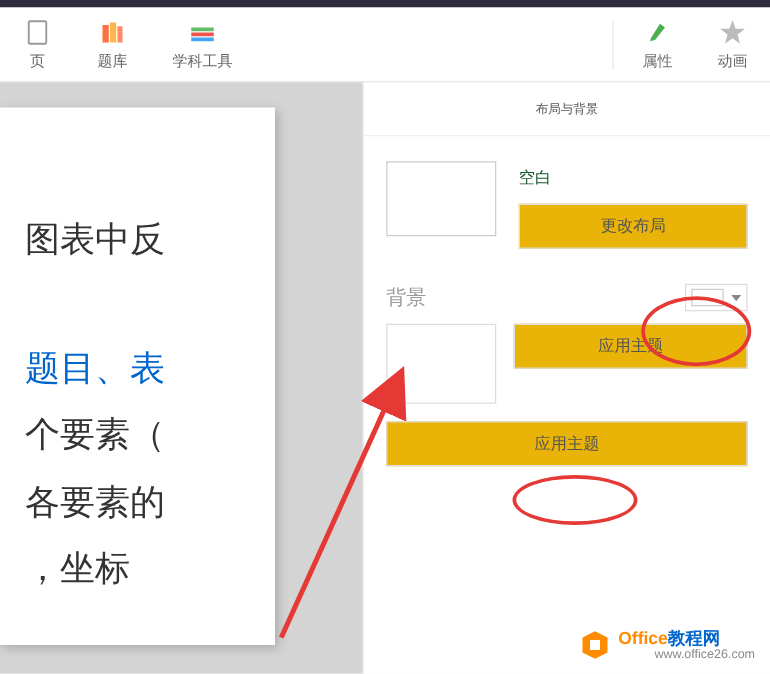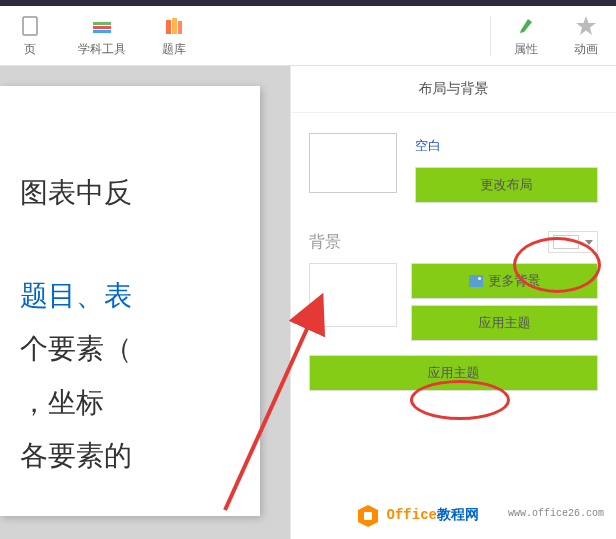--- a/index.html
+++ b/index.html
@@ -9,31 +9,31 @@
     
     .toolbar { background: #fff; height: 60px; display: flex; align-items: center; border-bottom: 1px solid #e0e0e0; }
     .tool-item { display: flex; flex-direction: column; align-items: center; justify-content: center; padding: 5px 18px; cursor: pointer; color: #666; font-size: 12px; }
     .tool-item.active { color: #737373; }
     .tool-icon { width: 24px; height: 24px; margin-bottom: 3px; }
     .divider { width: 1px; height: 40px; background: #e8e8e8; margin: 0 5px; }
     
     .main-area { display: flex; height: calc(100% - 66px); }
     
     .canvas-area { width: 290px; background: #d4d4d4; position: relative; padding: 20px 0 0 0; }
-    .slide { background: #fff; width: 260px; height: 430px; margin-left: 0; padding: 30px 20px; box-shadow: 2px 2px 8px rgba(0,0,0,0.2); font-size: 28px; line-height: 1.9; font-family: KaiTi, "楷体", serif; color: #333; overflow: hidden; }
+    .slide { background: #fff; width: 220px; height: 430px; margin-left: 0; padding: 30px 20px; box-shadow: 2px 2px 8px rgba(0,0,0,0.2); font-size: 28px; line-height: 1.9; font-family: KaiTi, "楷体", serif; color: #333; overflow: hidden; }
     .text-blue { color: #0066cc; }
     
     .panel { flex: 1; background: #fff; border-left: 1px solid #e8e8e8; padding: 0; overflow: hidden; }
-    .panel-header { text-align: center; padding: 14px 16px; color: #555; font-size: 14px; border-bottom: 1px solid #f0f0f0; }
+    .panel-header { text-align: center; padding: 14px 16px; color: #555; font-size: 10px; border-bottom: 1px solid #f0f0f0; }
     .panel-section { padding: 20px 18px; }
     .layout-row { display: flex; align-items: flex-start; gap: 18px; }
     .thumb { width: 88px; height: 60px; border: 1px solid #ccc; background: #fff; }
     .layout-info { flex: 1; }
-    .layout-label { color: #1d4ed8; font-size: 13px; margin-bottom: 12px; margin-top: 4px; }
-    .btn { display: block; width: 100%; padding: 8px 0; text-align: center; border: 1px solid #ddd; background: #84cc16; color: #555; font-size: 13px; cursor: pointer; }
+    .layout-label { color: #14532d; font-size: 13px; margin-bottom: 12px; margin-top: 4px; }
+    .btn { display: block; width: 100%; padding: 8px 0; text-align: center; border: 1px solid #ddd; background: #eab308; color: #555; font-size: 13px; cursor: pointer; }
     
     .bg-row { display: flex; align-items: center; justify-content: space-between; padding: 8px 18px 10px; }
     .bg-label { color: #999; font-size: 16px; }
     .color-picker { width: 50px; height: 22px; border: 1px solid #ddd; background: #fff; display: flex; align-items: center; justify-content: space-between; padding: 2px 4px; cursor: pointer; }
     .color-swatch { width: 26px; height: 14px; border: 1px solid #ccc; background: #fff; }
     .caret { width: 0; height: 0; border-left: 4px solid transparent; border-right: 4px solid transparent; border-top: 5px solid #888; }
     
     .bg-buttons { display: flex; gap: 0; padding: 0 18px; }
     .bg-thumb { width: 88px; height: 64px; border: 1px solid #ddd; background: #fff; margin-right: 14px; }
     .bg-btns-col { flex: 1; display: flex; flex-direction: column; gap: 6px; }
@@ -42,52 +42,52 @@
     .pic-icon::after { content: ''; position: absolute; top: 2px; right: 2px; width: 3px; height: 3px; background: #fff; border-radius: 50%; }
     
     .apply-row { padding: 14px 18px; }
     
     
     .circle-red { position: absolute; border: 3px solid #e53935; border-radius: 50%; pointer-events: none; }
     .arrow-svg { position: absolute; pointer-events: none; }
     
     .watermark { position: absolute; right: 12px; bottom: 10px; display: flex; align-items: center; gap: 6px; }
     .wm-icon { width: 26px; height: 26px; }
-    .wm-text { display: flex; flex-direction: row; line-height: 1.1; font-family: Liberation Mono, monospace; }
+    .wm-text { display: flex; flex-direction: column; line-height: 1.1; }
     .wm-title { font-size: 14px; font-weight: bold; color: #ff8c00; }
     .wm-title .cn { color: #0066cc; }
     .wm-url { font-size: 10px; color: #888; margin-left: 29px; }
   </style>
 </head>
 <body>
 
 <div class="topbar"></div>
 
 <div class="toolbar">
   <div class="tool-item">
     <svg class="tool-icon" viewBox="0 0 24 24">
         <rect x="5" y="3" width="14" height="18" rx="1" fill="none" stroke="#999" stroke-width="1.5"></rect>
       </svg>
     <span>页</span>
   </div>
   <div class="tool-item">
     <svg class="tool-icon" viewBox="0 0 24 24">
+        <rect x="4" y="6" width="5" height="14" fill="#ff7043"></rect>
+        <rect x="10" y="4" width="5" height="16" fill="#ffb74d"></rect>
+        <rect x="16" y="7" width="4" height="13" fill="#ff8a65"></rect>
+      </svg>
+    <span>题库</span>
+  </div>
+  <div class="tool-item">
+    <svg class="tool-icon" viewBox="0 0 24 24">
         <rect x="3" y="8" width="18" height="3" fill="#66bb6a"></rect>
         <rect x="3" y="12" width="18" height="3" fill="#ef5350"></rect>
         <rect x="3" y="16" width="18" height="3" fill="#42a5f5"></rect>
       </svg>
     <span>学科工具</span>
-  </div>
-  <div class="tool-item">
-    <svg class="tool-icon" viewBox="0 0 24 24">
-        <rect x="4" y="6" width="5" height="14" fill="#ff7043"></rect>
-        <rect x="10" y="4" width="5" height="16" fill="#ffb74d"></rect>
-        <rect x="16" y="7" width="4" height="13" fill="#ff8a65"></rect>
-      </svg>
-    <span>题库</span>
   </div>
   <div style="flex:1"></div>
   <div class="divider"></div>
   <div class="tool-item active">
     <svg class="tool-icon" viewBox="0 0 24 24">
         <path d="M7 16 L14 5 L18 8 L10 18 L6 19 Z" fill="#4caf50"></path>
       </svg>
     <span>属性</span>
   </div>
   <div class="tool-item">
@@ -101,22 +101,22 @@
 <div class="main-area">
   <div class="canvas-area">
     <div class="slide">
       <div style="height:50px"></div>
       <div>图表中反</div>
       <div style="height:50px"></div>
       <div>
         <span class="text-blue">题目</span><span class="text-blue">、</span><span class="text-blue">表</span>
       </div>
       <div>个要素（</div>
+      <div>各要素的</div>
       <div>，坐标</div>
-      <div>各要素的</div>
     </div>
   </div>
 
   <div class="panel">
     <div class="panel-header">布局与背景</div>
 
     <div class="panel-section">
       <div class="layout-row">
         <div class="thumb"></div>
         <div class="layout-info">
@@ -130,24 +130,20 @@
       <span class="bg-label">背景</span>
       <div class="color-picker">
         <div class="color-swatch"></div>
         <div class="caret"></div>
       </div>
     </div>
 
     <div class="bg-buttons">
       <div class="bg-thumb"></div>
       <div class="bg-btns-col">
-        <button class="btn btn-icon-row">
-          <span class="pic-icon"></span>
-          <span>更多背景</span>
-        </button>
         <button class="btn">应用主题</button>
       </div>
     </div>
 
     <div class="apply-row">
       <button class="btn">应用主题</button>
     </div>
   </div>
 </div>
 

